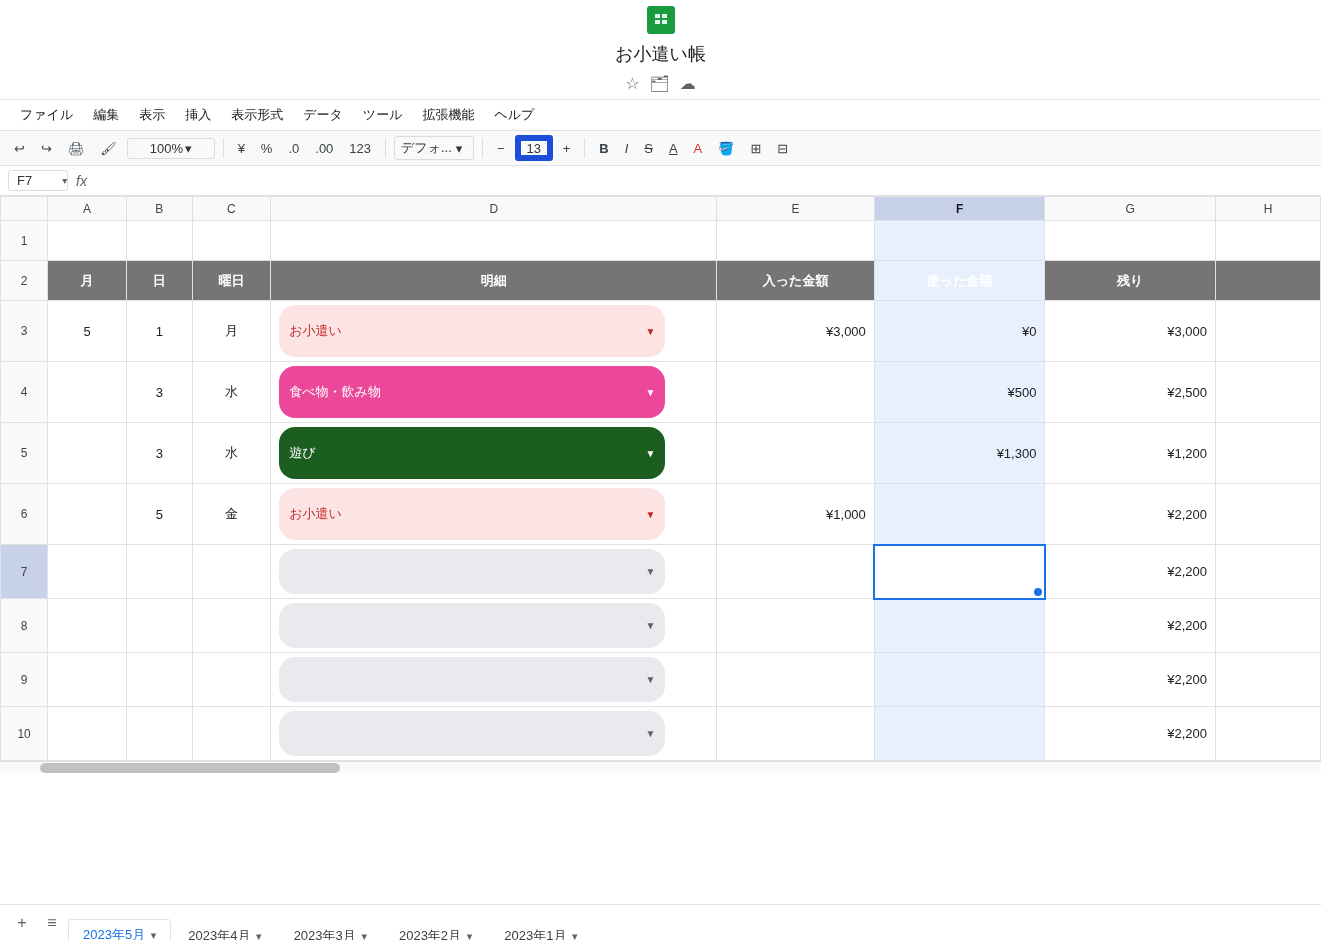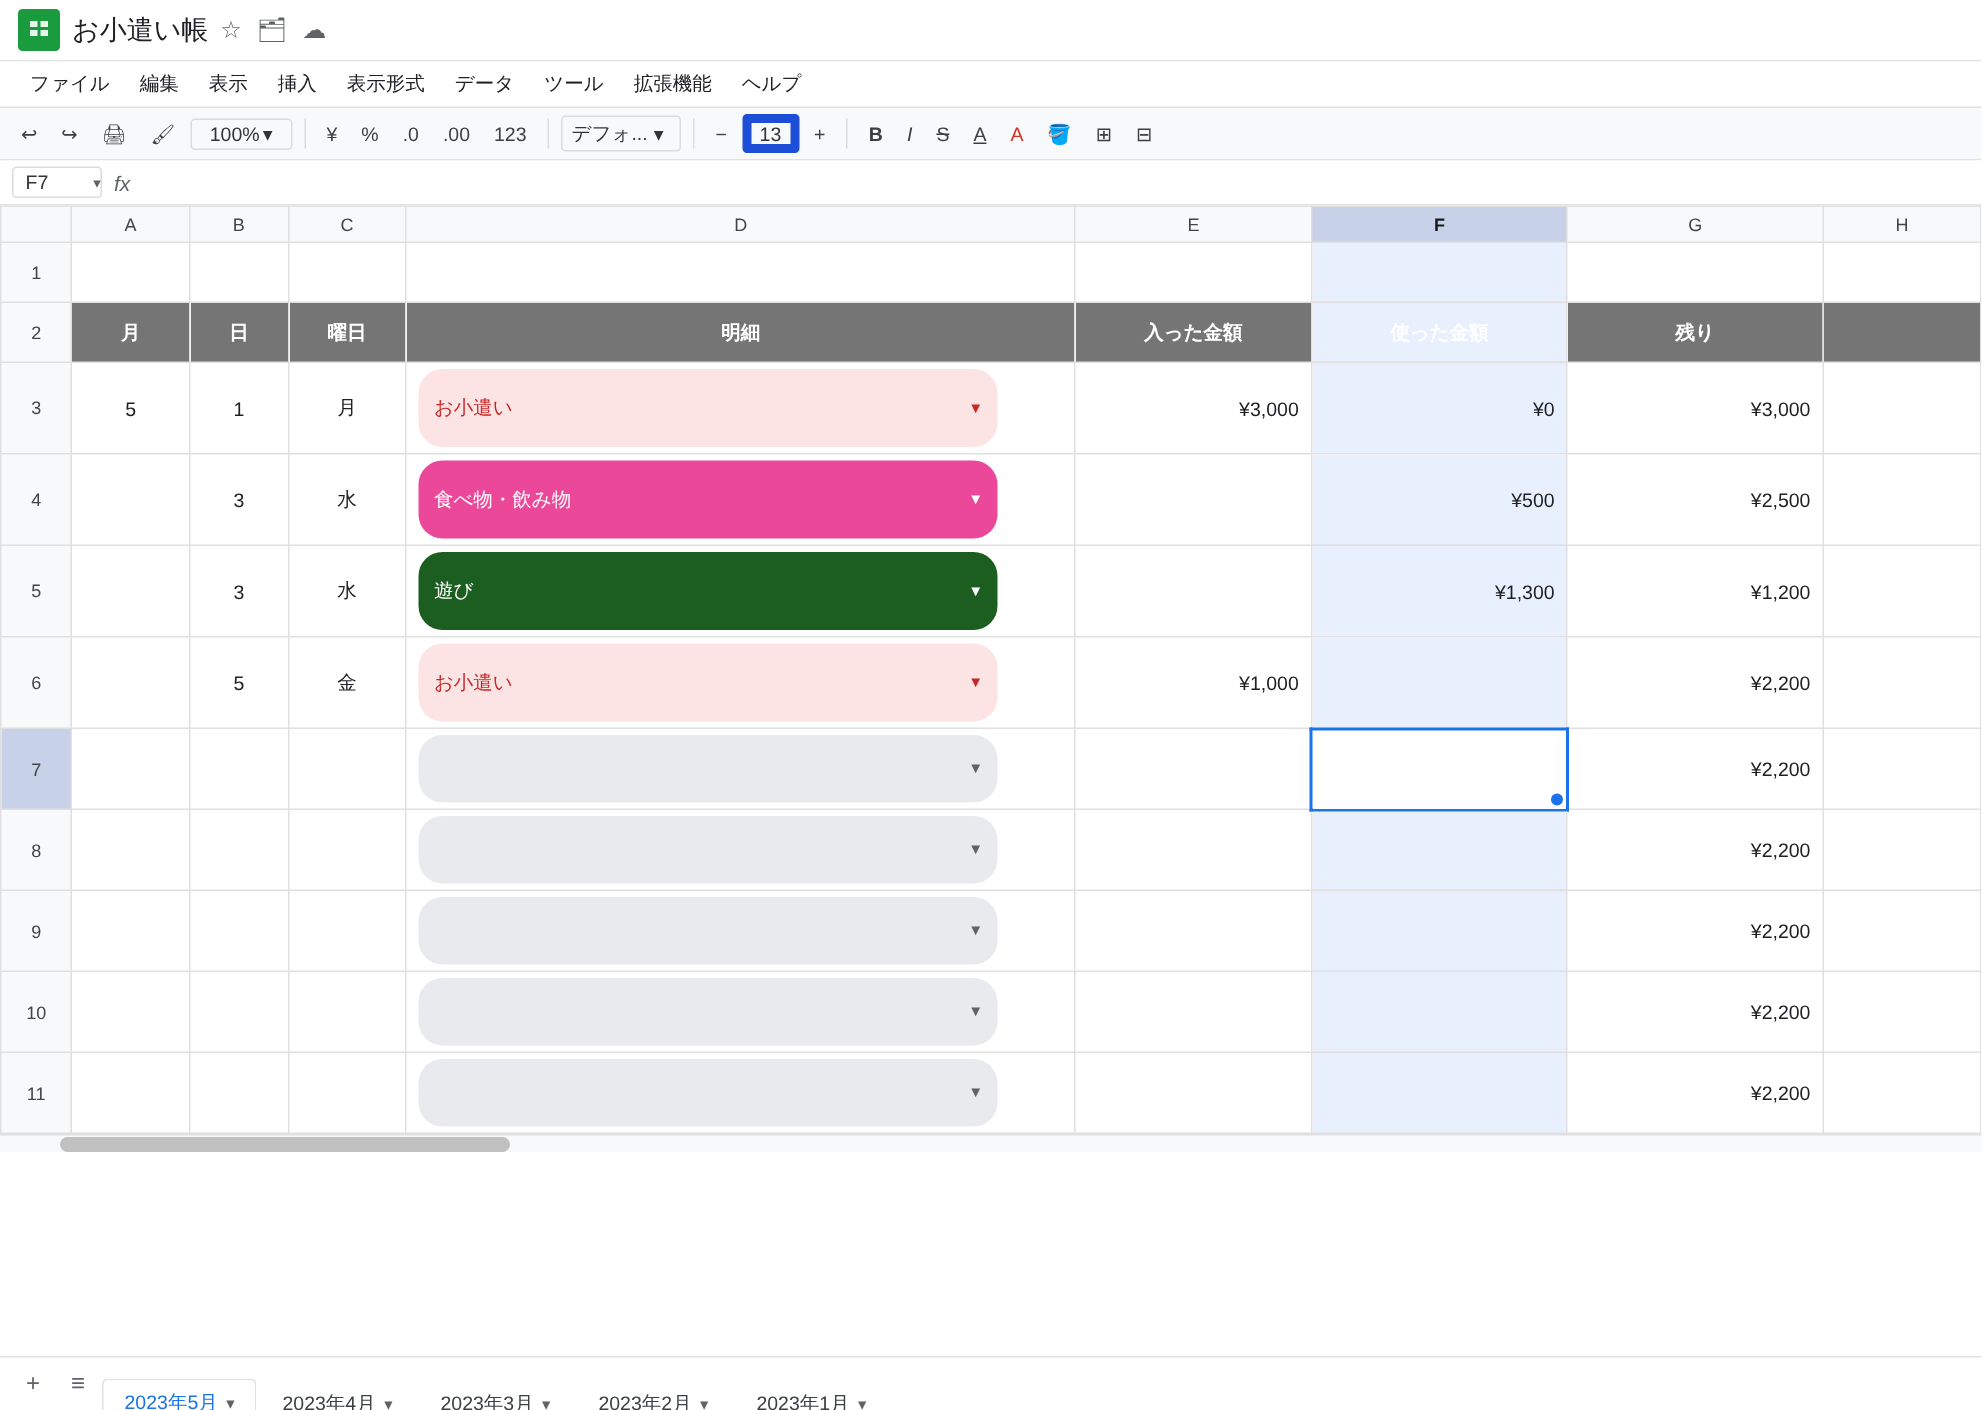--- a/index.html
+++ b/index.html
@@ -1,21 +1,21 @@
 <!DOCTYPE html>
 <html><head>
   <meta charset="utf-8">
   <style>
     * { box-sizing: border-box; margin: 0; padding: 0; }
     body { font-family: 'Arial', sans-serif; background: #fff; font-size: 13px; color: #333; overflow: hidden; }
 
     
     .title-bar {
       display: flex; align-items: center; padding: 6px 12px; gap: 8px;
-      background: #fff; border-bottom: 1px solid #e0e0e0;
+      background: #fff; border-bottom: 1px solid #e0e0e0; flex-direction: column;
     }
     .title-bar .app-icon {
       width: 28px; height: 28px; background: #1a9c3e;
       border-radius: 3px; display: flex; align-items: center; justify-content: center;
       color: white; font-weight: bold; font-size: 16px;
     }
     .title-bar .doc-title { font-size: 18px; font-weight: 400; color: #202124; }
     .title-bar .title-icons { display: flex; gap: 10px; align-items: center; color: #5f6368; font-size: 16px; }
 
     
@@ -33,21 +33,21 @@
       background: #f8f9fa; border-top: 1px solid #e0e0e0; border-bottom: 1px solid #e0e0e0;
       flex-wrap: nowrap; overflow: hidden;
     }
     .toolbar .tb-item {
       padding: 3px 6px; cursor: pointer; border-radius: 3px; color: #3c4043; font-size: 13px;
       display: flex; align-items: center;
     }
     .toolbar .tb-sep { width: 1px; height: 20px; background: #dadce0; margin: 0 4px; }
     .toolbar .tb-zoom {
       display: flex; align-items: center; gap: 2px; border: 1px solid #dadce0;
-      border-radius: 3px; padding: 2px 12px; font-size: 13px;
+      border-radius: 3px; padding: 2px 22px; font-size: 13px;
     }
     .toolbar .tb-font-size-box {
       width: 38px; height: 26px; border: 6px solid #1d4ed8; border-radius: 3px;
       text-align: center; font-size: 13px; display: flex; align-items: center; justify-content: center;
     }
     .toolbar .tb-font-dropdown {
       border: 1px solid #dadce0; border-radius: 3px; padding: 2px 6px; font-size: 13px;
       display: flex; align-items: center; gap: 4px; min-width: 80px;
     }
     .toolbar .bold { font-weight: bold; }
@@ -406,36 +406,20 @@
             <span></span>
             <span class="pill-arrow">▼</span>
           </span>
         </td>
         <td class="cell"></td>
         <td class="cell selected-col"></td>
         <td class="cell align-right">¥2,200</td>
         <td class="cell"></td>
       </tr>
 
-      <tr>
-        <td class="row-header">11</td>
-        <td class="cell"></td>
-        <td class="cell"></td>
-        <td class="cell"></td>
-        <td class="cell">
-          <span class="pill gray">
-            <span></span>
-            <span class="pill-arrow">▼</span>
-          </span>
-        </td>
-        <td class="cell"></td>
-        <td class="cell selected-col"></td>
-        <td class="cell align-right">¥2,200</td>
-        <td class="cell"></td>
-      </tr>
     </tbody>
   </table>
 </div>
 
 <div class="scrollbar-row">
   <div style="height:10px;background:#c1c1c1;border-radius:5px;width:300px;margin:1px 40px;"></div>
 </div>
 
 <div class="bottom-bar">
   <div class="tab-add-btn">+</div>

